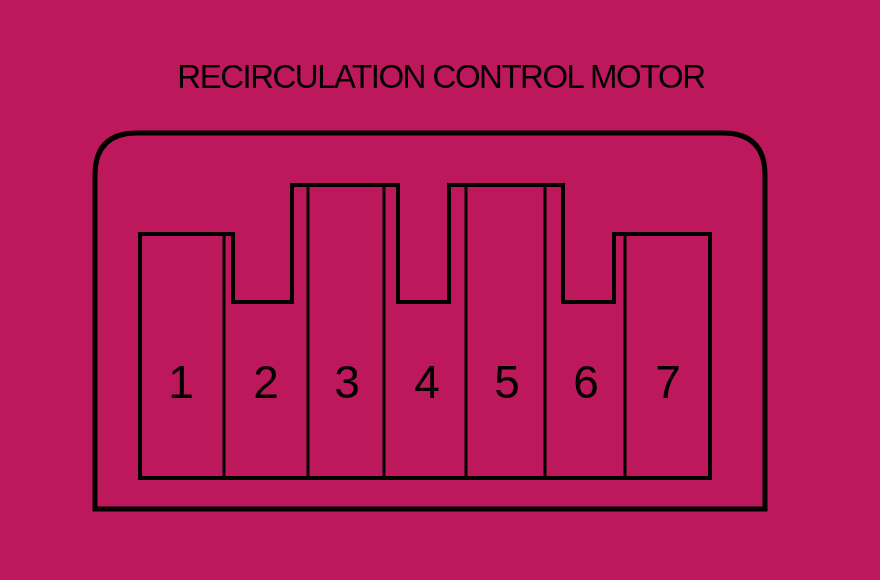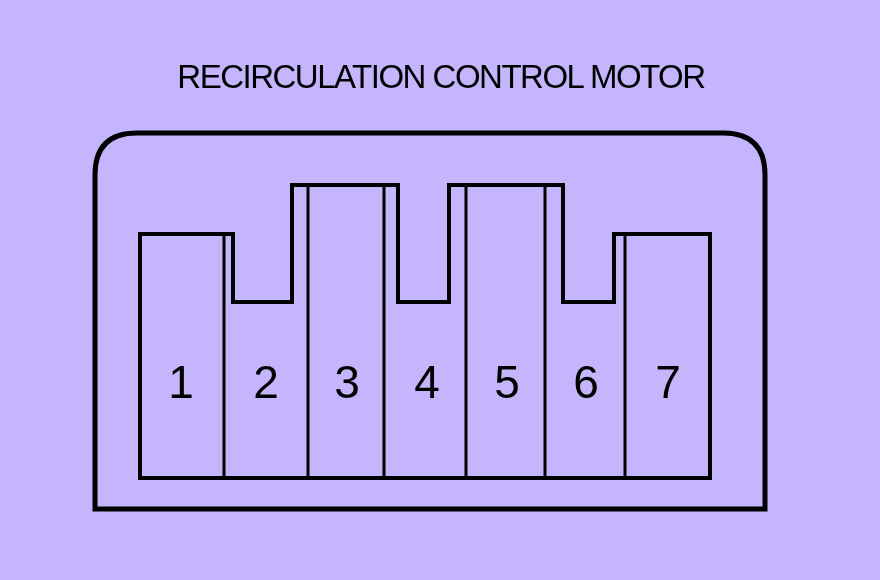--- a/index.html
+++ b/index.html
@@ -5,21 +5,21 @@
   html, body {
     margin: 0;
     padding: 0;
     background: #ffffff;
     font-family: "Liberation Sans", sans-serif;
   }
   .stage {
     position: relative;
     width: 880px;
     height: 580px;
-    background: #c4b5fd;
+    background: #be185d;
     overflow: hidden;
   }
   svg { display: block; }
   .diagram-title-text {
     font-family: "Liberation Sans", sans-serif;
     font-size: 33px;
     font-weight: normal;
     letter-spacing: -1.5px;
   }
   .pin-number-text {

